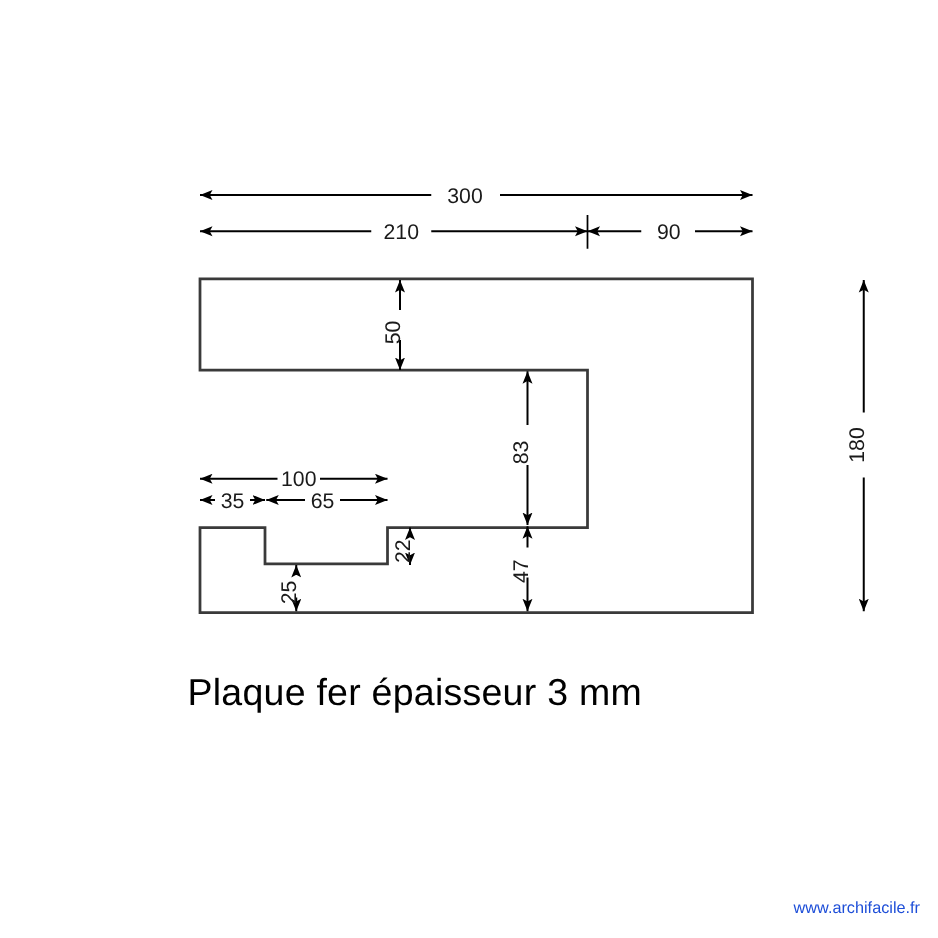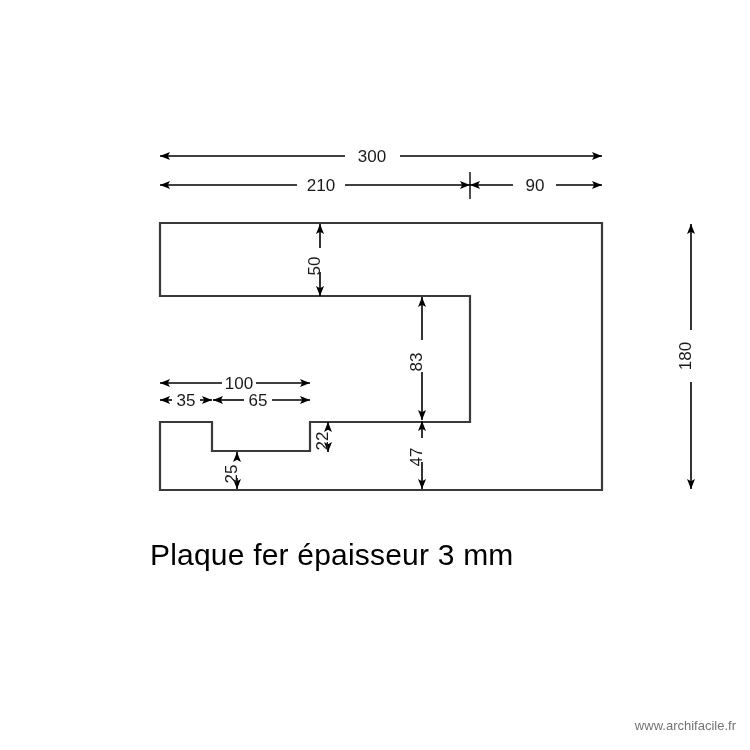--- a/index.html
+++ b/index.html
@@ -39,21 +39,21 @@
     white-space: nowrap;
     letter-spacing: 0.2px;
     text-align: center;
   }
   .site-footer {
     position: absolute;
     right: 14px;
     bottom: 17px;
     font-family: "Liberation Sans", sans-serif;
     font-size: 13px;
-    color: #737373;
+    color: #1d4ed8;
     white-space: nowrap;
   }
 </style>
 </head>
 <body>
 
 <svg id="drawing-canvas" viewBox="0 0 750 750">
 
   <defs>
     <marker id="arrowEnd" markerWidth="11" markerHeight="11" refX="10" refY="4" orient="auto" markerUnits="userSpaceOnUse">

